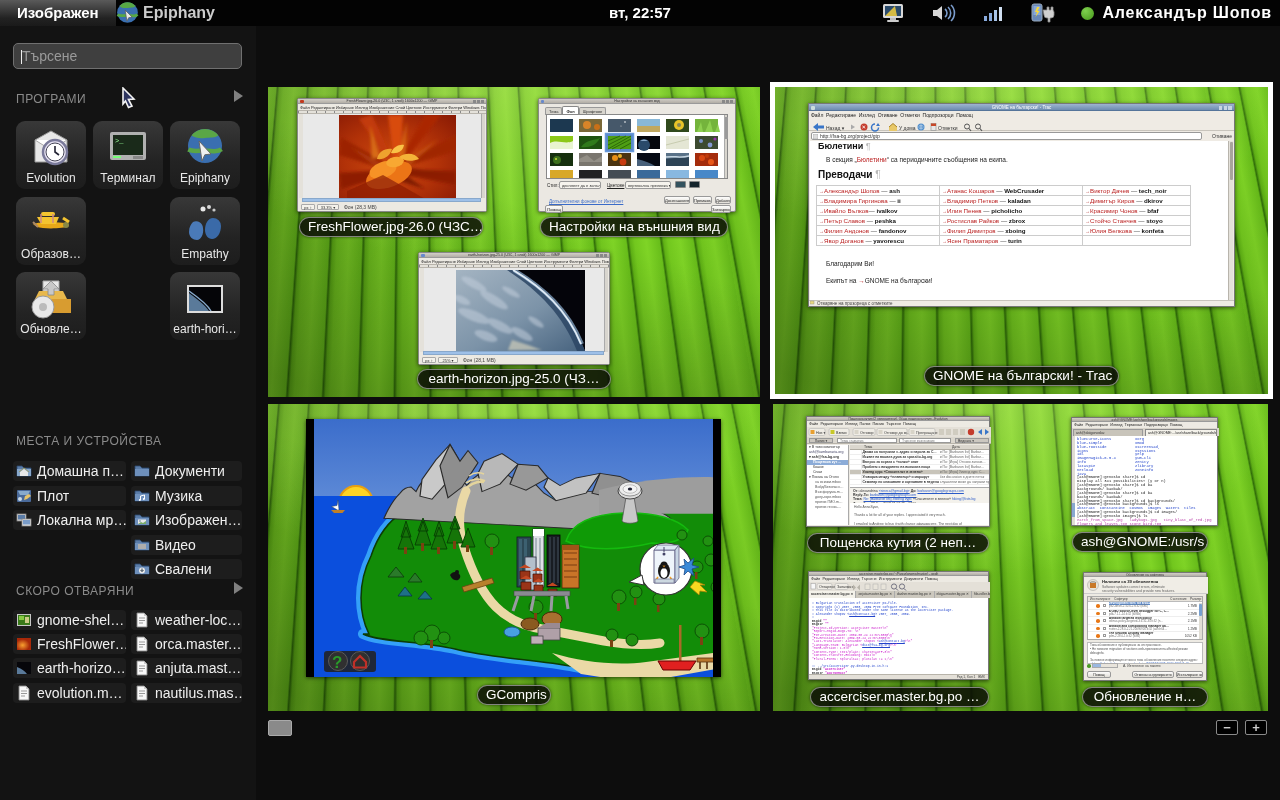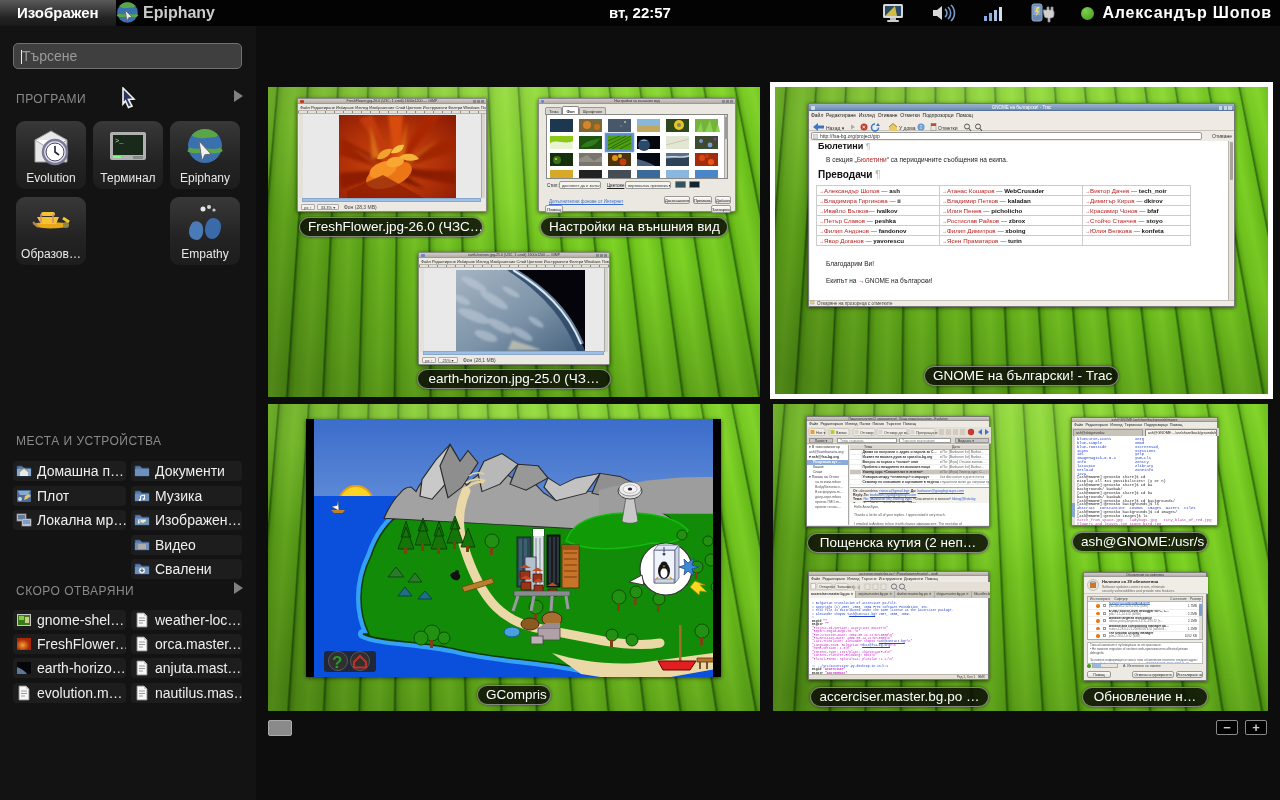--- a/index.html
+++ b/index.html
@@ -304,20 +304,32 @@
       <div class="ic"><svg width="44" height="44">
           <use href="#i-gc"></use>
         </svg></div>
       <div class="tl">Образов…</div>
     </div>
   <div class="tile" style="left:170px;top:171px">
       <div class="ic"><svg width="44" height="44">
           <use href="#i-emp"></use>
         </svg></div>
       <div class="tl">Empathy</div>
+    </div>
+  <div class="tile" style="left:16px;top:246px">
+      <div class="ic"><svg width="44" height="44">
+          <use href="#i-upd"></use>
+        </svg></div>
+      <div class="tl">Обновле…</div>
+    </div>
+  <div class="tile" style="left:170px;top:246px">
+      <div class="ic"><svg width="44" height="44">
+          <use href="#i-eh"></use>
+        </svg></div>
+      <div class="tl">earth-hori…</div>
     </div>
   <div class="pitem" style="left:13px;top:435px;width:113px"><svg width="16" height="16">
         <use href="#i-home"></use>
       </svg>Домашна п…</div>
   <div class="pitem" style="left:13px;top:460px;width:113px"><svg width="16" height="16">
         <use href="#i-desk"></use>
       </svg>Плот</div>
   <div class="pitem" style="left:13px;top:484px;width:113px"><svg width="16" height="16">
         <use href="#i-net"></use>
       </svg>Локална мр…</div>

